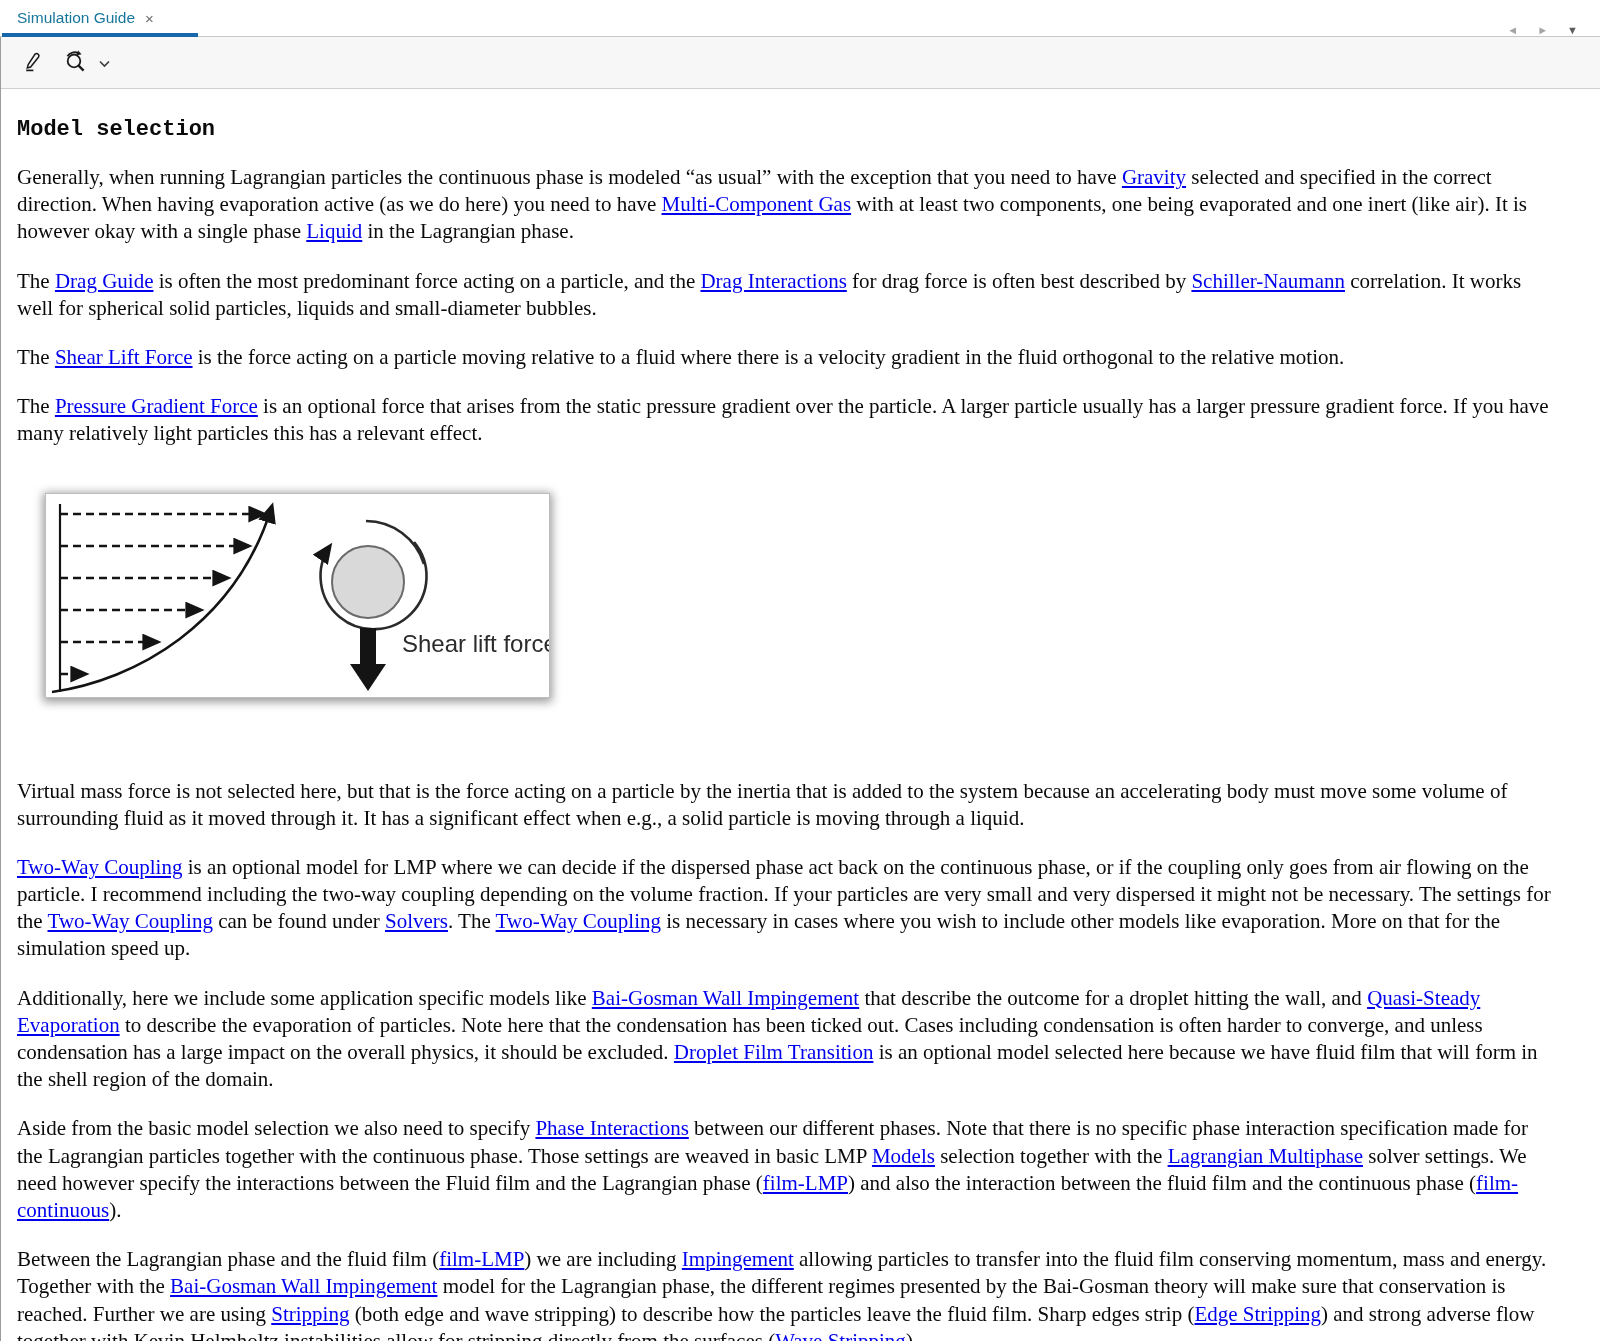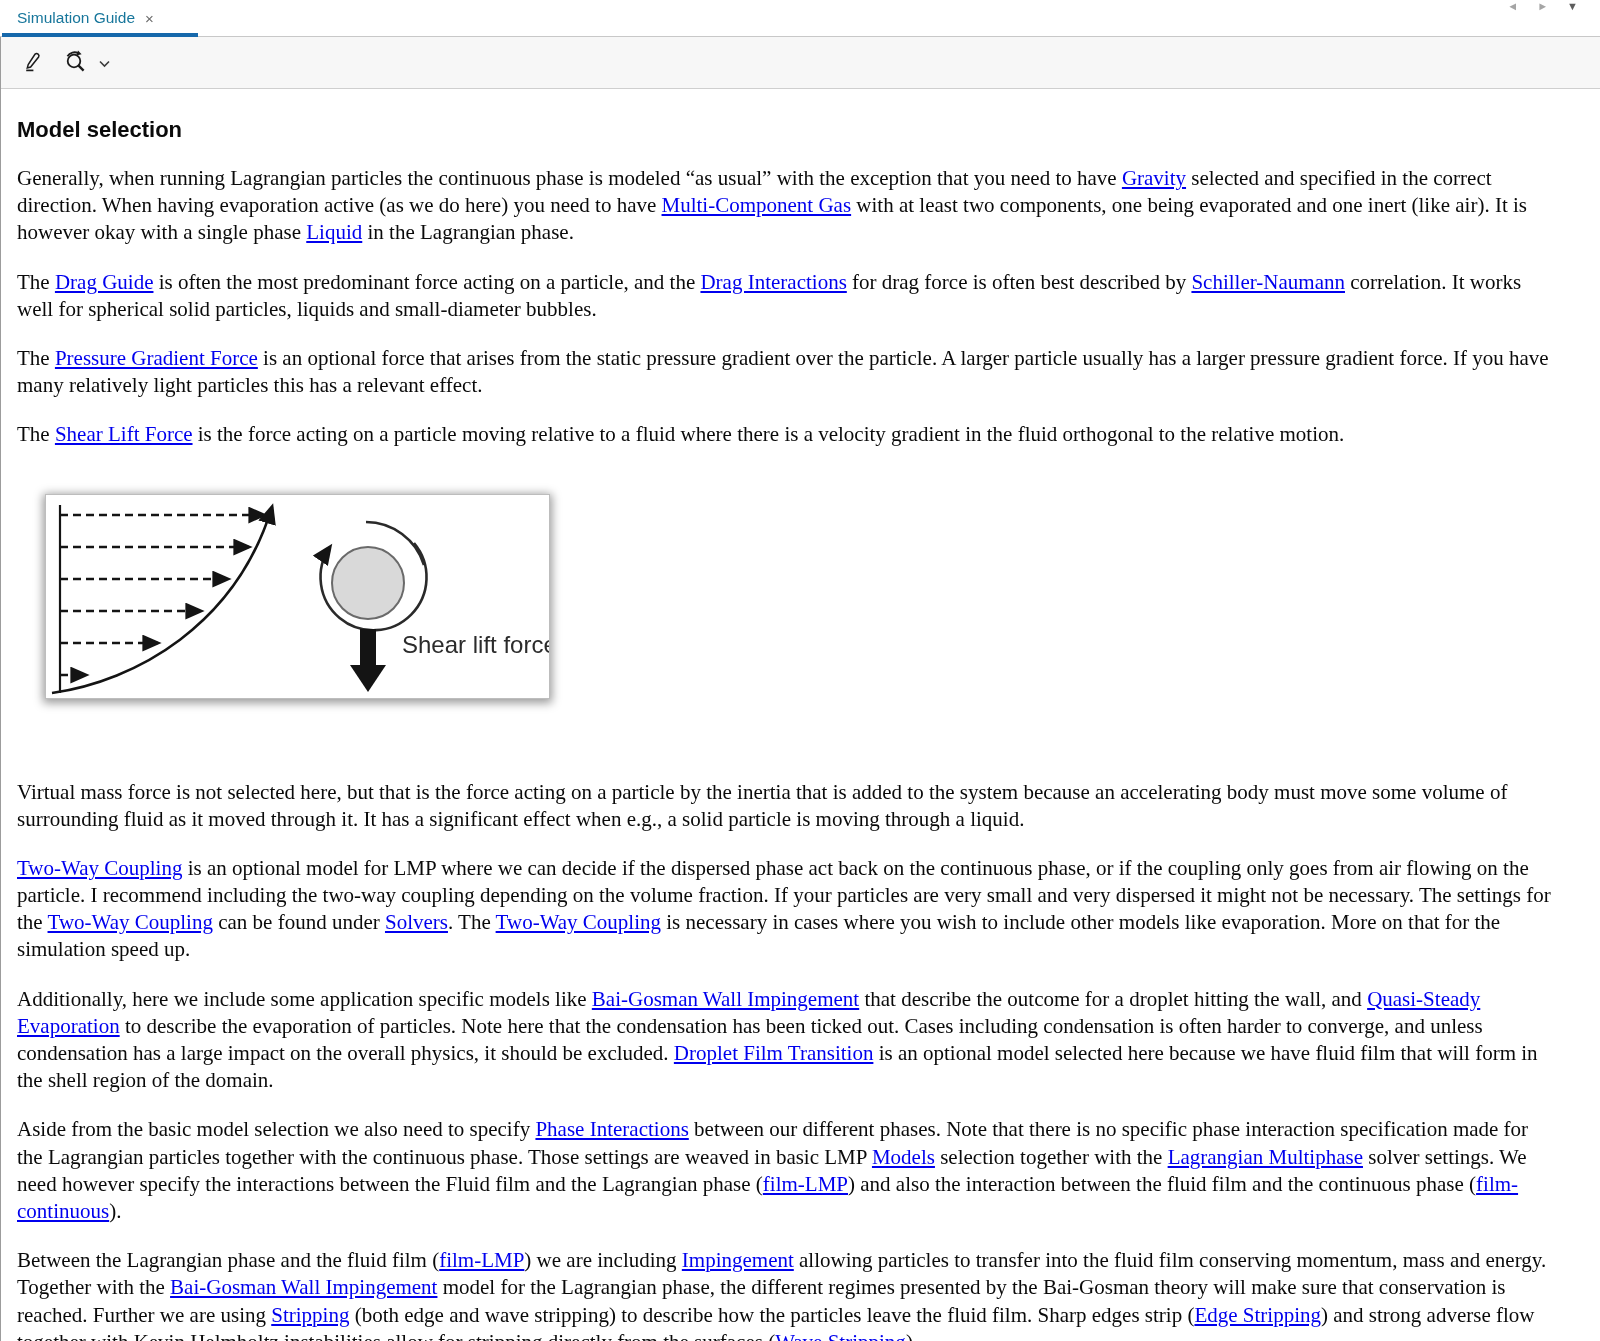--- a/index.html
+++ b/index.html
@@ -2,21 +2,21 @@
 <html style="--link: #0000EE;"><head>
 <meta charset="utf-8">
 <style>
   * { margin:0; padding:0; box-sizing:border-box; }
   html,body { width:1600px; height:1341px; background:#fff; overflow:hidden;
               font-family:"Liberation Serif", serif; }
 
   
   .tabbar { position:relative; height:37px; background:#fff;
             border-bottom:1px solid #c8c8c8;
-            display:flex; align-items:flex-start;
+            display:flex; align-items:flex-end;
             font-family:"Liberation Sans", sans-serif; }
   .tab { display:flex; align-items:center; gap:10px; padding:0 14px 0 17px;
          height:100%; cursor:pointer; }
   .tab-label { color:#17769b; font-size:15.5px; }
   .tab-close { color:#6b6b6b; font-size:15px; line-height:1; cursor:pointer; }
   .tab-underline { position:absolute; left:2px; bottom:-1px; width:196px; height:4px;
                    background:#1668ab; }
   .tab-nav { margin-left:auto; display:flex; align-items:center; gap:19px;
              padding-right:22px; font-size:11px; }
   .nav-back, .nav-forward { color:#a5a5a5; cursor:default; }
@@ -28,21 +28,21 @@
   .toolbar { height:52px; background:#f7f7f7; border-bottom:1px solid #cfcfcf;
              display:flex; align-items:center; padding-left:14px; gap:6px; }
   .tool-btn { width:36px; height:36px; display:flex; align-items:center;
               justify-content:center; cursor:pointer; border-radius:3px; }
   .tool-chevron { width:18px; height:36px; display:flex; align-items:center;
                   justify-content:center; cursor:pointer; margin-left:-4px; }
 
   
   .doc { background:#fff; padding:2px 42px 0 16px; color:#0a0a0a; }
   .doc h1 { font-size:22px; font-weight:bold; margin:26px 0 0 0;
-            font-family:Liberation Sans, sans-serif; }
+            font-family:Liberation Mono, monospace; }
   .para { font-size:21px; line-height:1.295; margin-top:22px; }
   a.doclink { color:var(--link,#0000EE); text-decoration:underline; cursor:pointer; }
 
   
   .figure-wrap { width:505px; height:205px; margin:45px 0 80px 28px;
                  background:#fff;
                  box-shadow:0 2px 9px 2px rgba(0,0,0,0.40);
                  border:1px solid #bdbdbd; }
   .figure-wrap svg { display:block; }
 </style>
@@ -91,22 +91,22 @@
       </span>
     </div>
   </div>
 
   <div class="doc">
     <h1>Model selection</h1>
 
     <div id="paras-top">
         <p class="para">Generally, when running Lagrangian particles the continuous phase is modeled “as usual” with the exception that you need to have <a class="doclink" href="#">Gravity</a> selected and specified in the correct direction. When having evaporation active (as we do here) you need to have <a class="doclink" href="#">Multi-Component Gas</a> with at least two components, one being evaporated and one inert (like air). It is however okay with a single phase <a class="doclink" href="#">Liquid</a> in the Lagrangian phase.</p>
         <p class="para">The <a class="doclink" href="#">Drag Guide</a> is often the most predominant force acting on a particle, and the <a class="doclink" href="#">Drag Interactions</a> for drag force is often best described by <a class="doclink" href="#">Schiller-Naumann</a> correlation. It works well for spherical solid particles, liquids and small-diameter bubbles.</p>
+        <p class="para">The <a class="doclink" href="#">Shear Lift Force</a> is the force acting on a particle moving relative to a fluid where there is a velocity gradient in the fluid orthogonal to the relative motion.</p>
         <p class="para">The <a class="doclink" href="#">Pressure Gradient Force</a> is an optional force that arises from the static pressure gradient over the particle. A larger particle usually has a larger pressure gradient force. If you have many relatively light particles this has a relevant effect.</p>
-        <p class="para">The <a class="doclink" href="#">Shear Lift Force</a> is the force acting on a particle moving relative to a fluid where there is a velocity gradient in the fluid orthogonal to the relative motion.</p>
       </div>
 
     <div class="figure-wrap">
       <svg width="503" height="203" viewBox="0 0 503 203">
         <defs>
           <marker id="ah" markerWidth="9" markerHeight="8" refX="6.5" refY="3.5" orient="auto">
             <path d="M0,0 L8,3.5 L0,7 Z" fill="#141414"></path>
           </marker>
         </defs>
 

